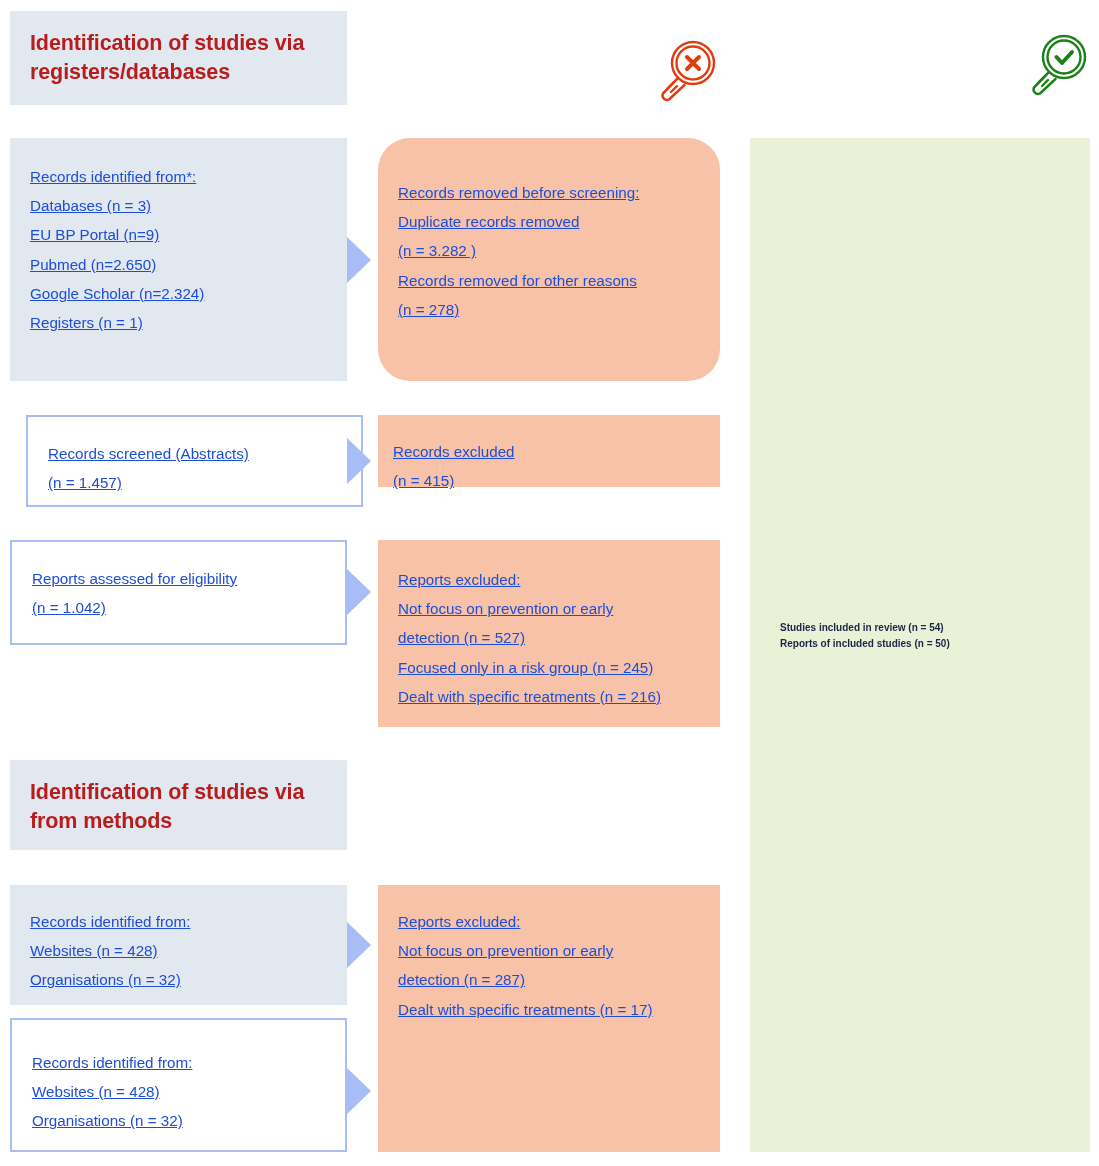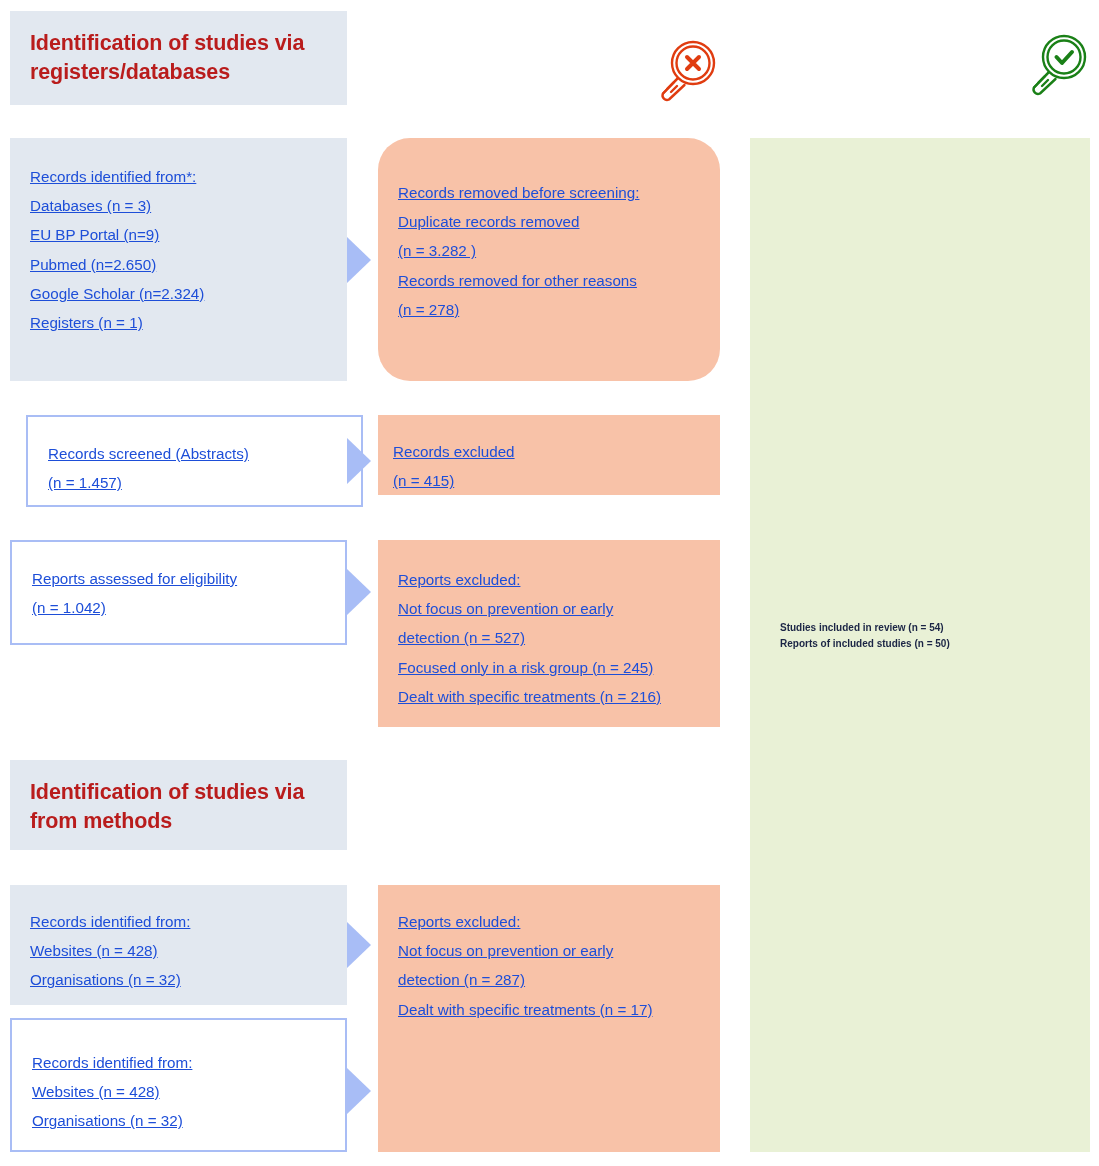--- a/index.html
+++ b/index.html
@@ -83,21 +83,21 @@
 
   
   #hdr-registers  { left: 10px;  top: 11px;   width: 337px; height: 94px; }
   #hdr-other      { left: 10px;  top: 760px;  width: 337px; height: 90px; }
 
   #box-identified { left: 10px;  top: 138px;  width: 337px; height: 243px; padding-top: 24px; }
   #box-removed    { left: 378px; top: 138px;  width: 342px; height: 243px; padding-top: 40px; border-radius: 32px; }
   #box-included   { left: 750px; top: 138px;  width: 340px; height: 1014px; }
 
   #box-screened   { left: 10px;  top: 415px;  width: 337px; height: 92px; padding-top: 22px; margin-left: 16px; }
-  #box-excluded1  { left: 378px; top: 415px;  width: 342px; height: 80px; padding-top: 22px; padding-left: 15px; }
+  #box-excluded1  { left: 378px; top: 415px;  width: 342px; height: 72px; padding-top: 22px; padding-left: 15px; }
 
   #box-eligibility{ left: 10px;  top: 540px;  width: 337px; height: 105px; }
   #box-excluded2  { left: 378px; top: 540px;  width: 342px; height: 187px; padding-top: 25px; }
 
   #box-other-src  { left: 10px;  top: 885px;  width: 337px; height: 120px; padding-top: 22px; }
   #box-excluded3  { left: 378px; top: 885px;  width: 342px; height: 267px; padding-top: 22px; }
 
   #box-other-src2 { left: 10px;  top: 1018px; width: 337px; height: 134px; padding-top: 28px; }
 
   #arrow-1 { left: 347px; top: 237px; }

